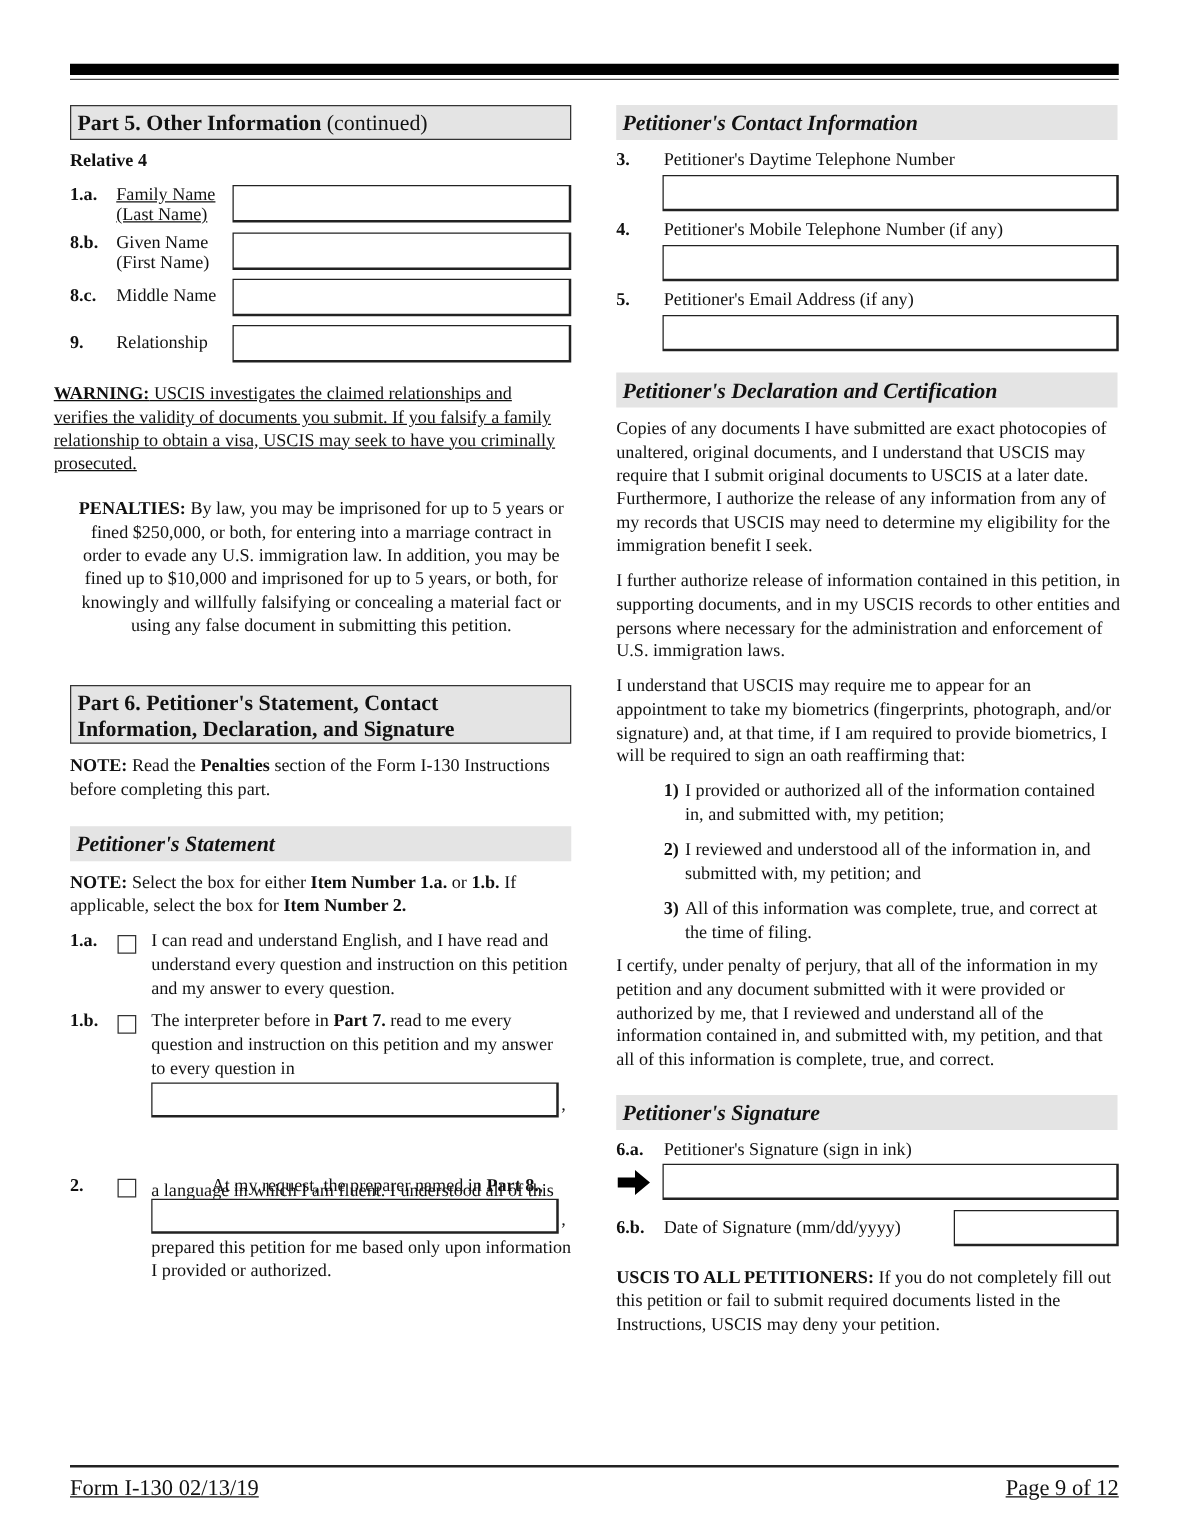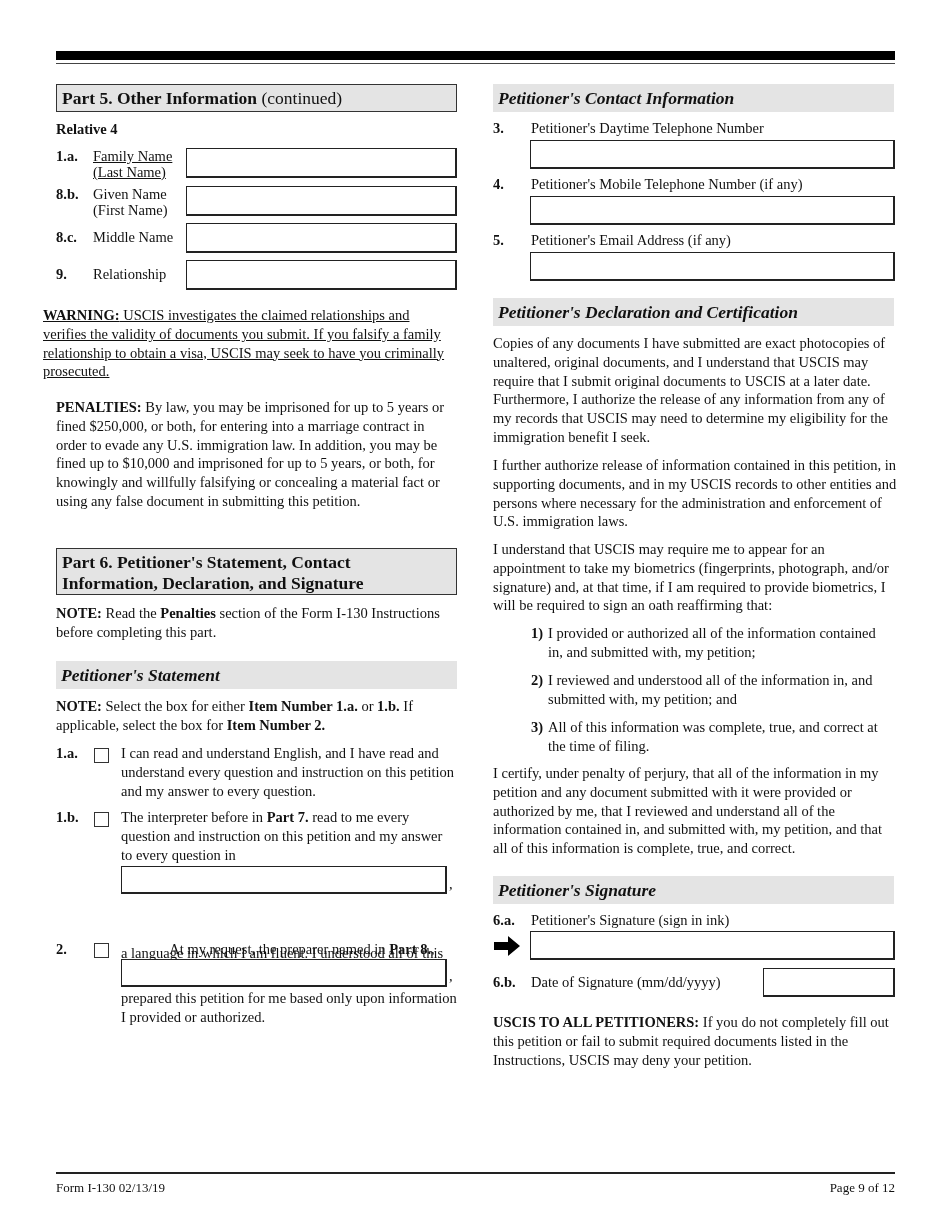--- a/index.html
+++ b/index.html
@@ -2,21 +2,21 @@
 <html><head>
 <meta charset="utf-8">
 <style>
   html, body { margin: 0; padding: 0; background: #ffffff; }
   body { width: 950px; height: 1230px; position: relative; overflow: hidden;
          font-family: "Liberation Serif", "DejaVu Serif", serif; color: #111; font-size: 14.5px; }
   .abs { position: absolute; }
   .topbar { left: 56px; top: 51px; width: 839px; height: 9px; background: #000; }
   .topline { left: 56px; top: 63px; width: 839px; height: 1px; background: #444; }
   .botline { left: 56px; top: 1172px; width: 839px; height: 2px; background: #222; }
-  .footer { top: 1180px; font-size: 13px; }
+  .footer { top: 1180px; font-size: 18px; text-decoration: underline; }
   .partbox { background: #e4e4e4; border: 1.5px solid #333; font-weight: bold; font-size: 17.5px; padding: 3px 5px; box-sizing: border-box; }
   .partbox .normal { font-weight: normal; }
   .subhead { background: #e4e4e4; font-weight: bold; font-style: italic; font-size: 17.5px; padding: 2px 5px; box-sizing: border-box; height: 28px; line-height: 24px; }
   .field { border: 1.5px solid #222; border-right-width: 2px; border-bottom-width: 2px; box-sizing: border-box; background: #fff; }
   .lbl { line-height: 16px; }
   .num { font-weight: bold; }
   .para { line-height: 18.8px; }
   .chk { width: 15px; height: 15px; border: 1px solid #333; box-sizing: border-box; background: #fff; }
   b { font-weight: bold; }
 </style>
@@ -51,21 +51,21 @@
 <div class="abs field" style="left:186px; top:223px; width:271px; height:30px;"></div>
 
 <div class="abs num" style="left:56px; top:266px;">9.</div>
 <div class="abs lbl" style="left:93px; top:266px;">Relationship</div>
 <div class="abs field" style="left:186px; top:260px; width:271px; height:30px;"></div>
 
 <div class="abs para" style="left:43px; top:306px; width:402px;text-decoration:underline;">
   <b>WARNING:</b><span>  USCIS investigates the claimed relationships and verifies the validity of documents you submit.  If you falsify a family relationship to obtain a visa, USCIS may seek to have you criminally prosecuted.</span>
 </div>
 
-<div class="abs para" style="left:56px; top:398px; width:402px;">
+<div class="abs para" style="left:56px; top:398px; width:402px;text-align:center;">
   <b>PENALTIES:</b><span>  By law, you may be imprisoned for up to 5 years or fined $250,000, or both, for entering into a marriage contract in order to evade any U.S. immigration law.  In addition, you may be fined up to $10,000 and imprisoned for up to 5 years, or both, for knowingly and willfully falsifying or concealing a material fact or using any false document in submitting this petition.</span>
 </div>
 
 <div class="abs partbox" style="left:56px; top:548px; width:401px; height:47px; line-height:21px;">
   <div>Part 6.  Petitioner's Statement, Contact</div>
   <div>Information, Declaration, and Signature</div>
 </div>
 
 <div class="abs para" style="left:56px; top:604px; width:402px;">
   <b>NOTE:</b><span>  Read the </span><b>Penalties</b><span> section of the Form I-130 Instructions before completing this part.</span>

